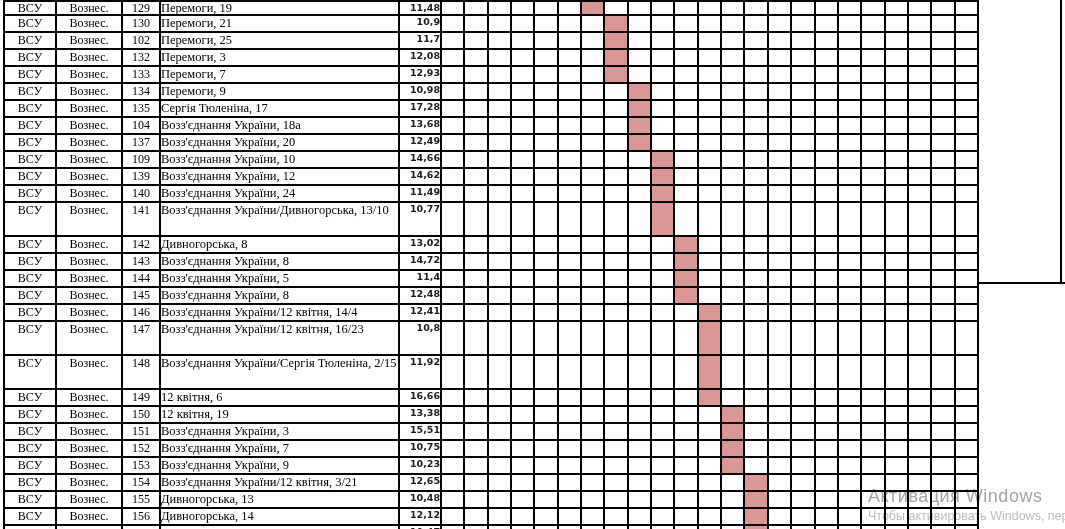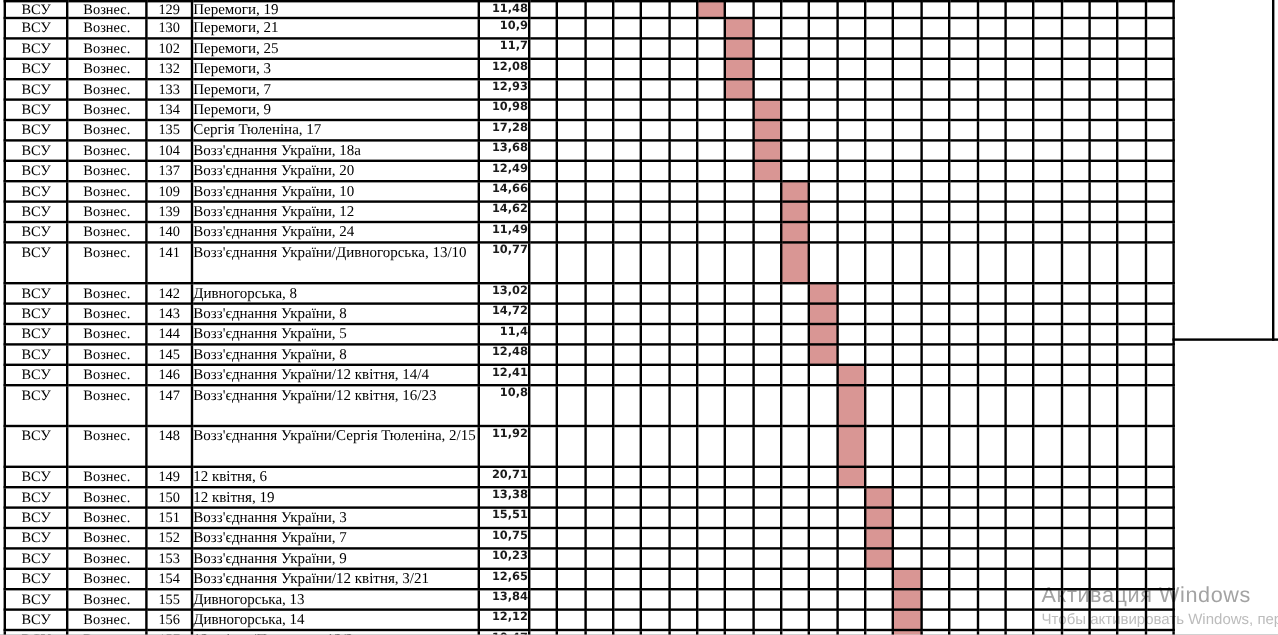--- a/index.html
+++ b/index.html
@@ -686,21 +686,21 @@
           <td class="c-grid"></td>
           <td class="c-grid"></td>
           <td class="c-grid"></td>
           <td class="c-grid"></td>
         </tr>
         <tr class="row">
           <td class="c-unit">ВСУ</td>
           <td class="c-district">Вознес.</td>
           <td class="c-num">149</td>
           <td class="c-street">12 квітня, 6</td>
-          <td class="c-value">20,71</td>
+          <td class="c-value">16,66</td>
           <td class="c-grid"></td>
           <td class="c-grid"></td>
           <td class="c-grid"></td>
           <td class="c-grid"></td>
           <td class="c-grid"></td>
           <td class="c-grid"></td>
           <td class="c-grid"></td>
           <td class="c-grid"></td>
           <td class="c-grid"></td>
           <td class="c-grid"></td>
@@ -866,21 +866,21 @@
           <td class="c-grid"></td>
           <td class="c-grid"></td>
           <td class="c-grid"></td>
           <td class="c-grid"></td>
         </tr>
         <tr class="row">
           <td class="c-unit">ВСУ</td>
           <td class="c-district">Вознес.</td>
           <td class="c-num">155</td>
           <td class="c-street">Дивногорська, 13</td>
-          <td class="c-value">13,84</td>
+          <td class="c-value">10,48</td>
           <td class="c-grid"></td>
           <td class="c-grid"></td>
           <td class="c-grid"></td>
           <td class="c-grid"></td>
           <td class="c-grid"></td>
           <td class="c-grid"></td>
           <td class="c-grid"></td>
           <td class="c-grid"></td>
           <td class="c-grid"></td>
           <td class="c-grid"></td>

